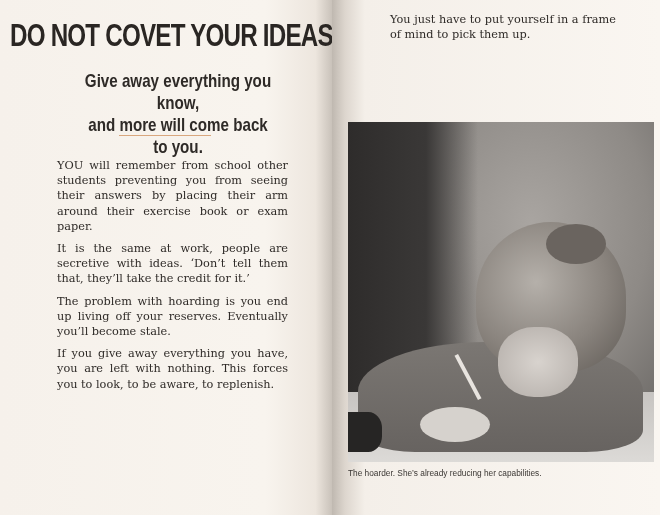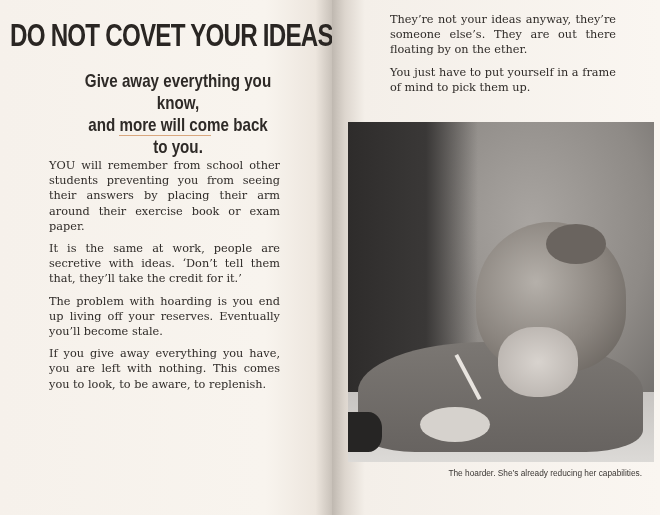--- a/index.html
+++ b/index.html
@@ -3,59 +3,58 @@
 <meta charset="utf-8">
 <style>
   html,body{margin:0;padding:0;}
   body{width:660px;height:515px;overflow:hidden;position:relative;background:#f7f2ec;}
   .page{position:absolute;top:0;height:515px;}
   .left{left:0;width:332px;background:linear-gradient(to right,#f6f1eb 0%,#f8f4ee 80%,#ede6de 95%,#c9c2ba 100%);}
   .right{left:332px;width:328px;background:linear-gradient(to right,#bfb8b0 0%,#ddd6ce 4%,#f4efe9 10%,#faf6f1 100%);}
   .title{position:absolute;left:10px;top:18px;width:320px;font-family:"Liberation Sans",sans-serif;font-weight:bold;font-size:31px;letter-spacing:-1px;color:#2a2623;transform:scaleX(0.78);transform-origin:left top;white-space:nowrap;}
   .subtitle{position:absolute;left:58px;top:70px;width:240px;font-family:"Liberation Sans",sans-serif;font-weight:bold;font-size:18.5px;line-height:22px;color:#2e2a27;text-align:center;transform:scaleX(0.82);transform-origin:center top;}
   .rule{position:absolute;left:119px;top:135px;width:92px;height:1px;background:#d9a77e;}
-  .body-left{position:absolute;left:49px;top:158px;width:231px;}
+  .body-left{position:absolute;left:57px;top:158px;width:231px;}
   .body-right{position:absolute;left:390px;top:12px;width:226px;}
   .para{margin:0 0 7px 0;font-family:"DejaVu Serif",serif;font-size:11.3px;line-height:15.2px;color:#2f2b28;text-align:justify;text-align-last:left;}
   .para em{font-style:italic;}
   .photo{position:absolute;left:348px;top:122px;width:306px;height:340px;overflow:hidden;
     background:radial-gradient(ellipse at 60% 30%,#a9a5a1 0%,#8e8a86 45%,#6d6a67 75%,#4a4846 100%);}
   .photo .shadow-left{position:absolute;left:0;top:0;width:130px;height:340px;background:linear-gradient(to right,#2e2c2b 0%,#3a3837 60%,rgba(58,56,55,0) 100%);}
   .photo .table{position:absolute;left:0;bottom:0;width:306px;height:70px;background:linear-gradient(to bottom,#c7c4c1,#dcdad7);}
   .photo .hair{position:absolute;left:128px;top:100px;width:150px;height:150px;border-radius:50% 50% 40% 40%;background:radial-gradient(ellipse at 40% 40%,#b5b0aa 0%,#8a847e 55%,#5f5a55 100%);}
   .photo .bun{position:absolute;left:198px;top:102px;width:60px;height:40px;border-radius:50%;background:#6a645f;}
   .photo .face{position:absolute;left:150px;top:205px;width:80px;height:70px;border-radius:45%;background:radial-gradient(#d8d3ce,#b3ada8);}
   .photo .sweater{position:absolute;left:10px;top:220px;width:285px;height:110px;border-radius:45% 45% 20% 20%;background:linear-gradient(to bottom,#7b7773,#676360);}
   .photo .hand{position:absolute;left:72px;top:285px;width:70px;height:35px;border-radius:50%;background:#d6d2cd;}
   .photo .pencil{position:absolute;left:118px;top:230px;width:4px;height:50px;background:#e8e4df;transform:rotate(-28deg);}
   .photo .pouch{position:absolute;left:0;top:290px;width:34px;height:40px;border-radius:0 40% 40% 0;background:#262524;}
-  .caption{position:absolute;left:336px;top:468px;width:306px;text-align:right;font-family:"Liberation Sans",sans-serif;font-size:8.3px;color:#3a3633;}
+  .caption{position:absolute;left:348px;top:468px;width:306px;text-align:left;font-family:"Liberation Sans",sans-serif;font-size:8.3px;color:#3a3633;}
 </style>
 </head>
 <body>
 
 <div class="page left">
   <div class="title">DO NOT COVET YOUR IDEAS.</div>
   <div class="subtitle">
     <div>Give away everything you know,</div>
     <div>and more will come back to you.</div>
   </div>
   <div class="rule"></div>
   <div class="body-left">
     <p class="para">YOU will remember from school other students preventing you from seeing their answers by placing their arm around their exercise book or exam paper.</p>
     <p class="para">It is the same at work, people are secretive with ideas. ‘Don’t tell them that, they’ll take the credit for it.’</p>
     <p class="para">The problem with hoarding is you end up living off your reserves. Eventually you’ll become stale.</p>
-    <p class="para">If you give away everything you have, you are left with nothing. This comes you to look, to be aware, to replenish.</p>
+    <p class="para">If you give away everything you have, you are left with nothing. This forces you to look, to be aware, to replenish.</p>
   </div>
 </div>
 
 <div class="page right"></div>
 
 <div class="body-right">
-  <p class="para">They’re not your ideas anyway, they’re someone else’s. They are out there floating by on the ether.</p>
   <p class="para">You just have to put yourself in a frame of mind to pick them up.</p>
 </div>
 
 <div class="photo">
   <div class="shadow-left"></div>
   <div class="table"></div>
   <div class="sweater"></div>
   <div class="hair"></div>
   <div class="bun"></div>
   <div class="face"></div>

